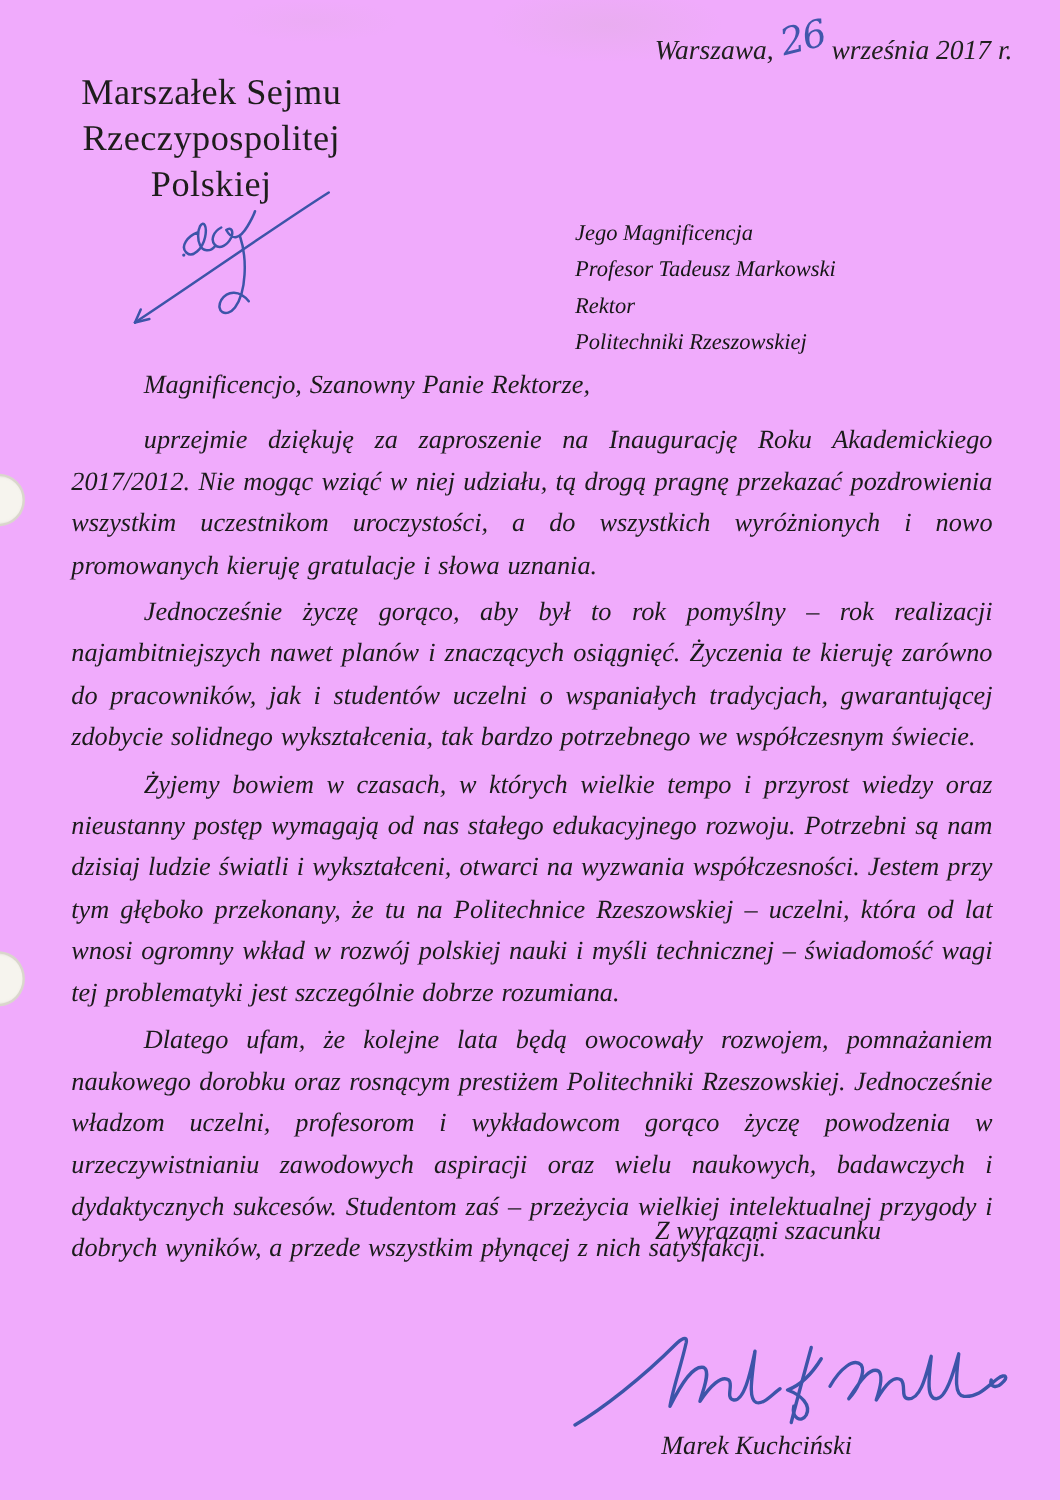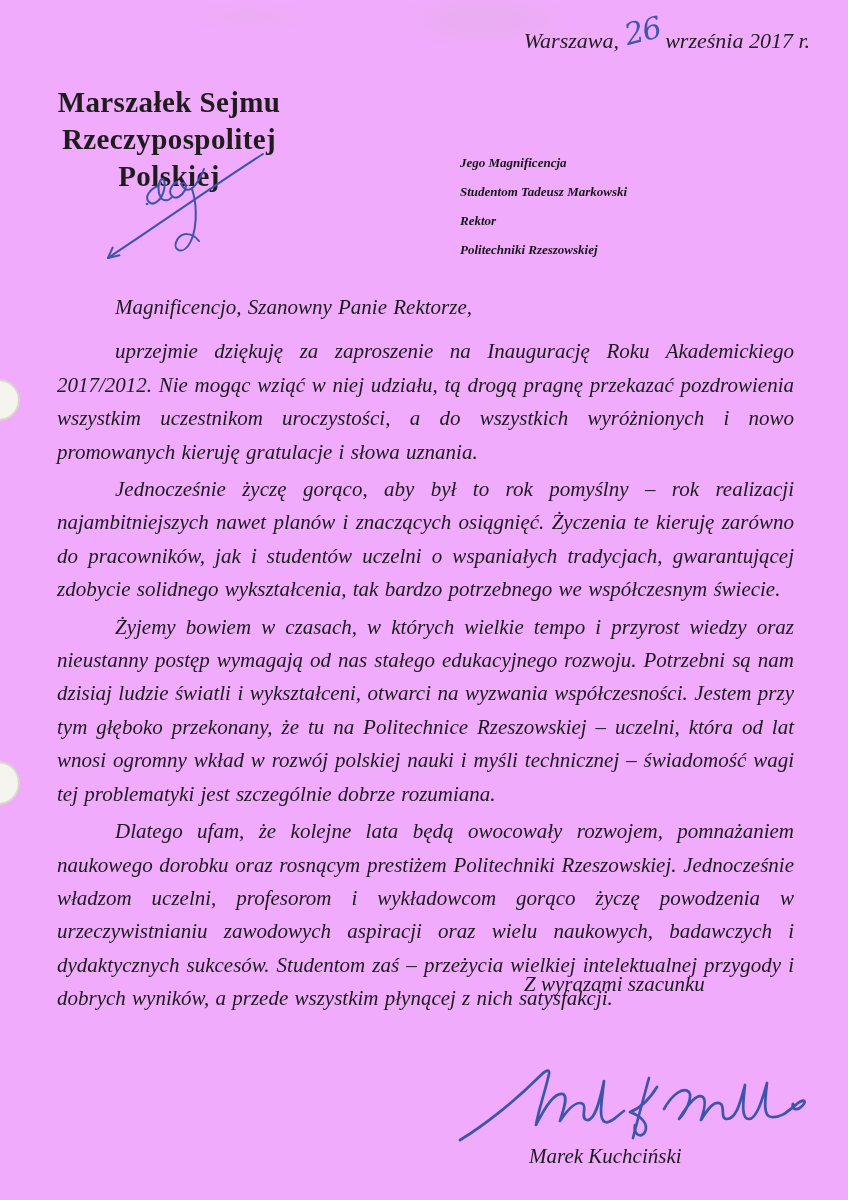--- a/index.html
+++ b/index.html
@@ -70,43 +70,42 @@
     margin: 0 3px 0 7px;
   }
 
   
   .letterhead {
     position: absolute;
     left: 20px;
     top: 56px;
     width: 298px;
     text-align: center;
-    font-weight: 700;
+    font-weight: 400;
     font-size: 29px;
     line-height: 37px;
     letter-spacing: 0.4px;
     color: #1e1d1c;
-    margin-top: 28px;
   }
 
   
   .paraph {
     position: absolute;
     left: 95px;
     top: 145px;
   }
 
   
   .addressee {
     position: absolute;
     left: 460px;
-    top: 148px;
-    font-weight: bold;
-    font-style: italic;
-    font-size: 13px;
+    top: 172px;
+    font-weight: normal;
+    font-style: italic;
+    font-size: 18px;
     line-height: 29px;
     color: #161616;
   }
 
   
   .body-text {
     position: absolute;
     left: 57px;
     top: 291px;
     width: 753px;
@@ -177,21 +176,21 @@
       <path d="M13,113 l11.5,-2.8"></path>
       <path d="M13,113 l4.6,-10.4"></path>
       <path d="M63,41 c-8,3 -14,11 -9,16 c5,5 13,-3 15,-12 c2,-9 -1,-14 -4,-9 c-2,4 -2,11 0,15 c2,5 8,6 12,1 m5,-15 c-6,3 -9,10 -5,14 c4,4 10,0 13,-6 c2,-5 0,-9 -4,-6 c5,9 11,7 17,-3 c3,-5 5,-9 6,-12"></path>
       <path d="M97,44 c6,18 5,45 -4,57 c-7,9 -16,3 -11,-6 c5,-8 15,-8 22,1"></path>
       <circle cx="52" cy="59" r="1.3" fill="#3d54a9" stroke="none"></circle>
     </g>
   </svg>
 
   <div class="addressee">
     <div>Jego Magnificencja</div>
-    <div>Studentom Tadeusz Markowski</div>
+    <div>Profesor Tadeusz Markowski</div>
     <div>Rektor</div>
     <div>Politechniki Rzeszowskiej</div>
   </div>
 
   <div class="body-text">
     <p class="salutation">Magnificencjo, Szanowny Panie Rektorze,</p>
     <p>uprzejmie dziękuję za zaproszenie na Inaugurację Roku Akademickiego 2017/2012. Nie mogąc wziąć w niej udziału, tą drogą pragnę przekazać pozdrowienia wszystkim uczestnikom uroczystości, a do wszystkich wyróżnionych i nowo promowanych kieruję gratulacje i słowa uznania.</p>
     <p>Jednocześnie życzę gorąco, aby był to rok pomyślny – rok realizacji najambitniejszych nawet planów i znaczących osiągnięć. Życzenia te kieruję zarówno do pracowników, jak i studentów uczelni o wspaniałych tradycjach, gwarantującej zdobycie solidnego wykształcenia, tak bardzo potrzebnego we współczesnym świecie.</p>
     <p>Żyjemy bowiem w czasach, w których wielkie tempo i przyrost wiedzy oraz nieustanny postęp wymagają od nas stałego edukacyjnego rozwoju. Potrzebni są nam dzisiaj ludzie światli i wykształceni, otwarci na wyzwania współczesności. Jestem przy tym głęboko przekonany, że tu na Politechnice Rzeszowskiej – uczelni, która od lat wnosi ogromny wkład w rozwój polskiej nauki i myśli technicznej – świadomość wagi tej problematyki jest szczególnie dobrze rozumiana.</p>
     <p>Dlatego ufam, że kolejne lata będą owocowały rozwojem, pomnażaniem naukowego dorobku oraz rosnącym prestiżem Politechniki Rzeszowskiej. Jednocześnie władzom uczelni, profesorom i wykładowcom gorąco życzę powodzenia w urzeczywistnianiu zawodowych aspiracji oraz wielu naukowych, badawczych i dydaktycznych sukcesów. Studentom zaś – przeżycia wielkiej intelektualnej przygody i dobrych wyników, a przede wszystkim płynącej z nich satysfakcji.</p>

